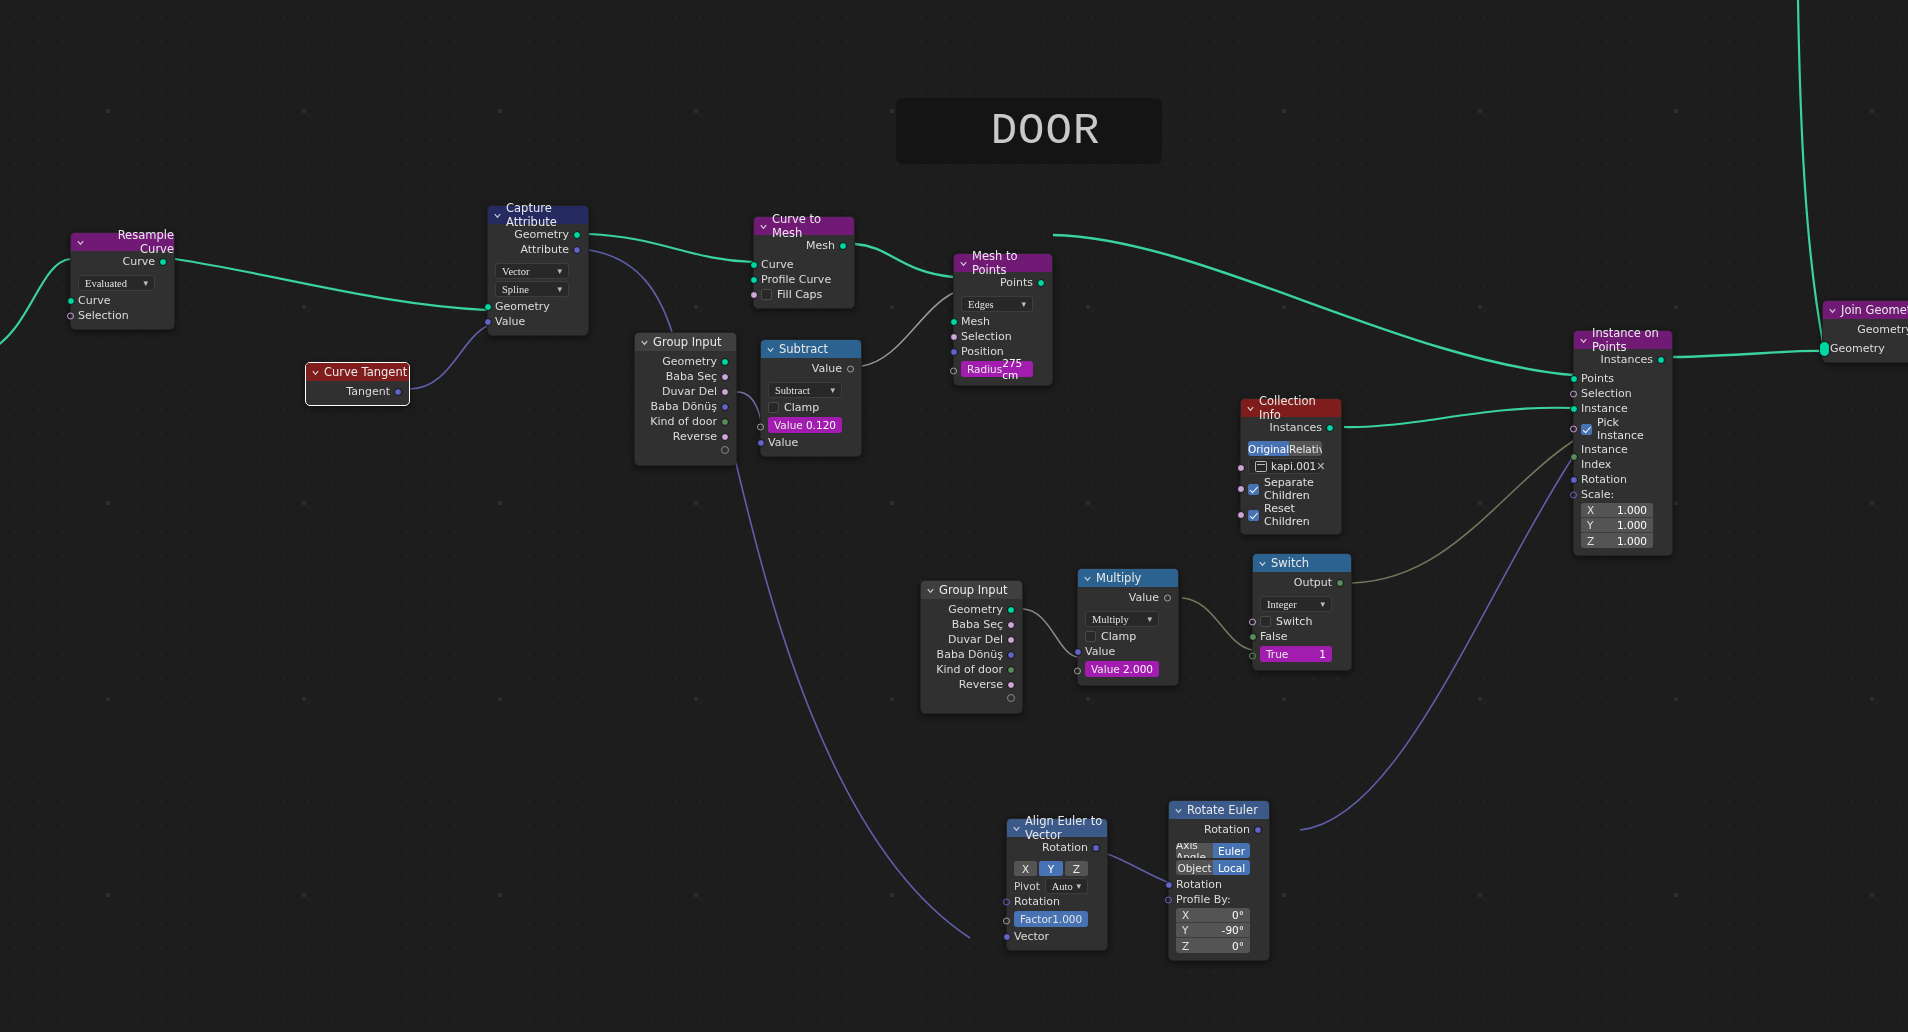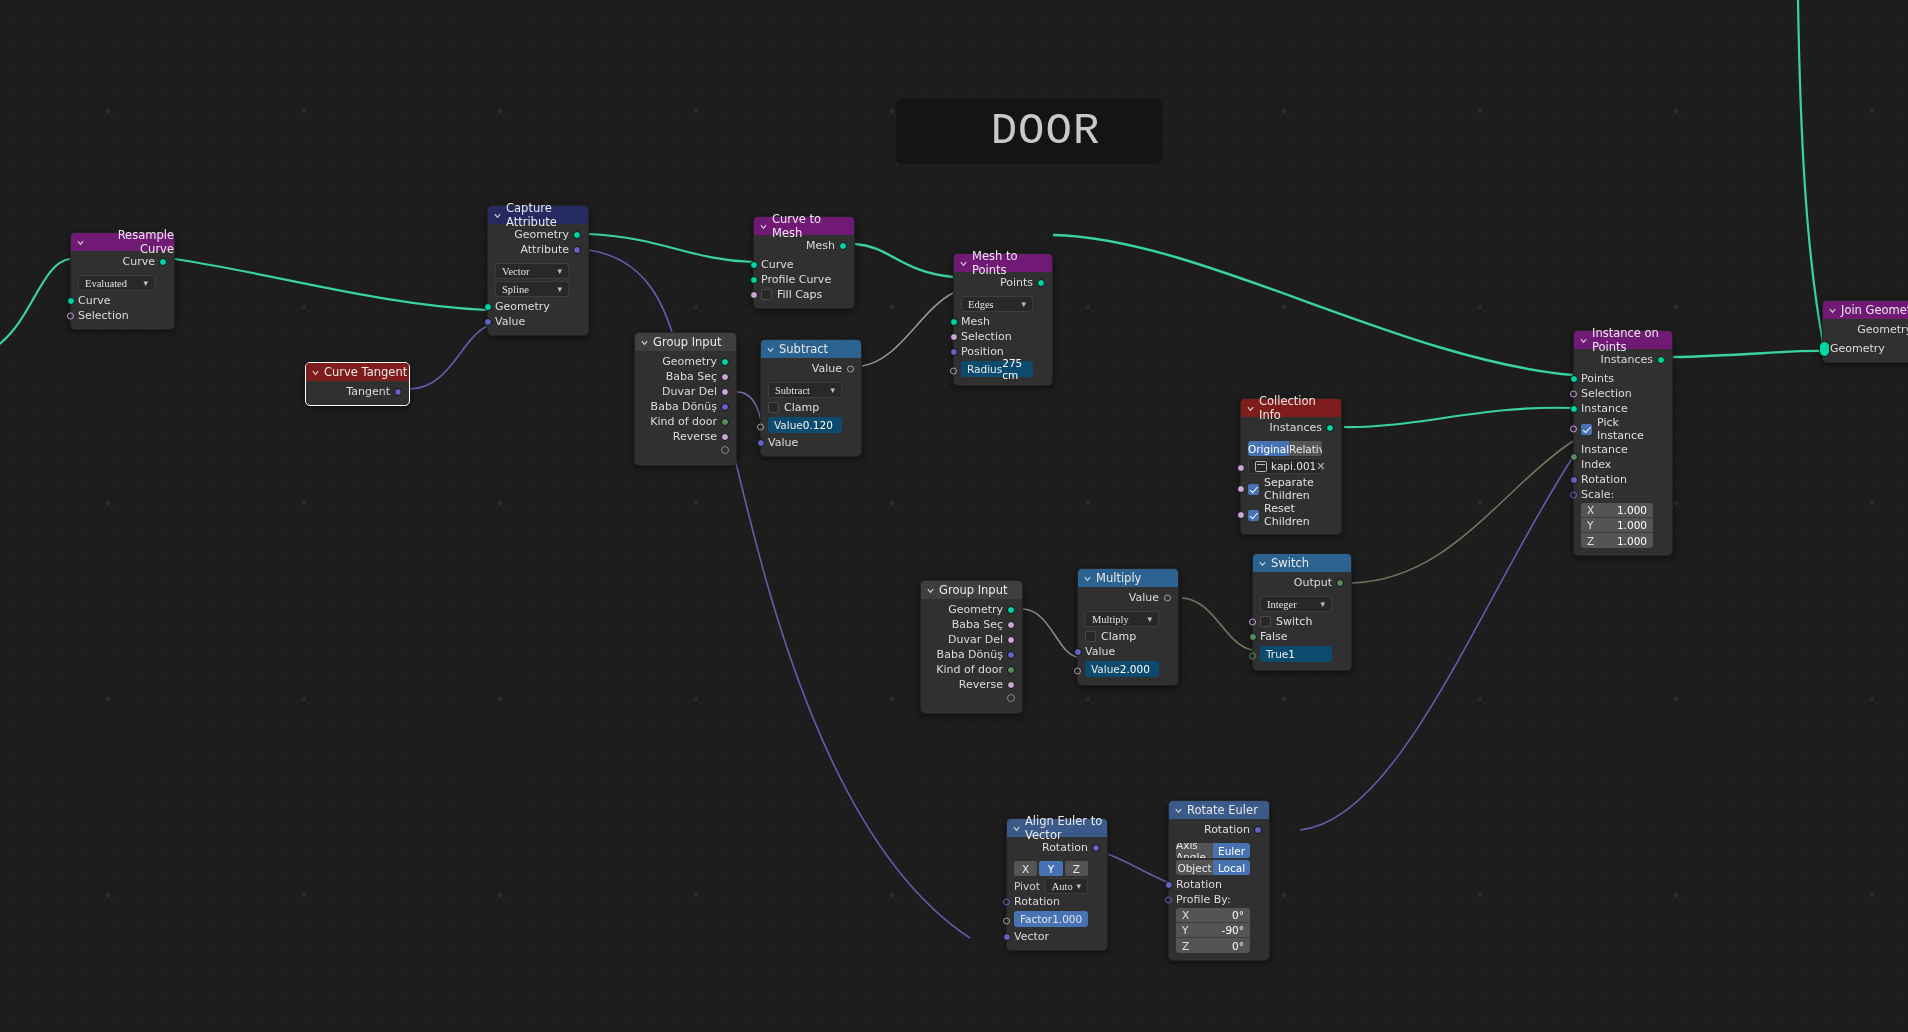--- a/index.html
+++ b/index.html
@@ -110,21 +110,22 @@
     background: #545454;
     display: flex; align-items: center;
     font-size: 10.5px;
     color: #e3e3e3;
     padding: 0 6px;
     position: relative;
   }
   .w-dd { background: #282828; border:1px solid #3d3d3d; justify-content: space-between; font-family: Liberation Serif, serif; }
   .w-dd .cv { font-size: 9px; opacity:.8; }
   .w-val {
-    background: #0c4a6e;
+    background: #a21caf;
+    justify-content: space-between;
   }
   .w-val .lbl { color: #e8e8e8; }
   .w-val .num { color: #ffffff; }
   .w-slider { background: #4772b3; }
   .w-name {
     background: #282828; border:1px solid #3d3d3d;
     justify-content: space-between;
   }
 
   .chk-row { display:flex; align-items:center; padding: 0 7px; min-height:15px; position:relative; font-size:11px;}

